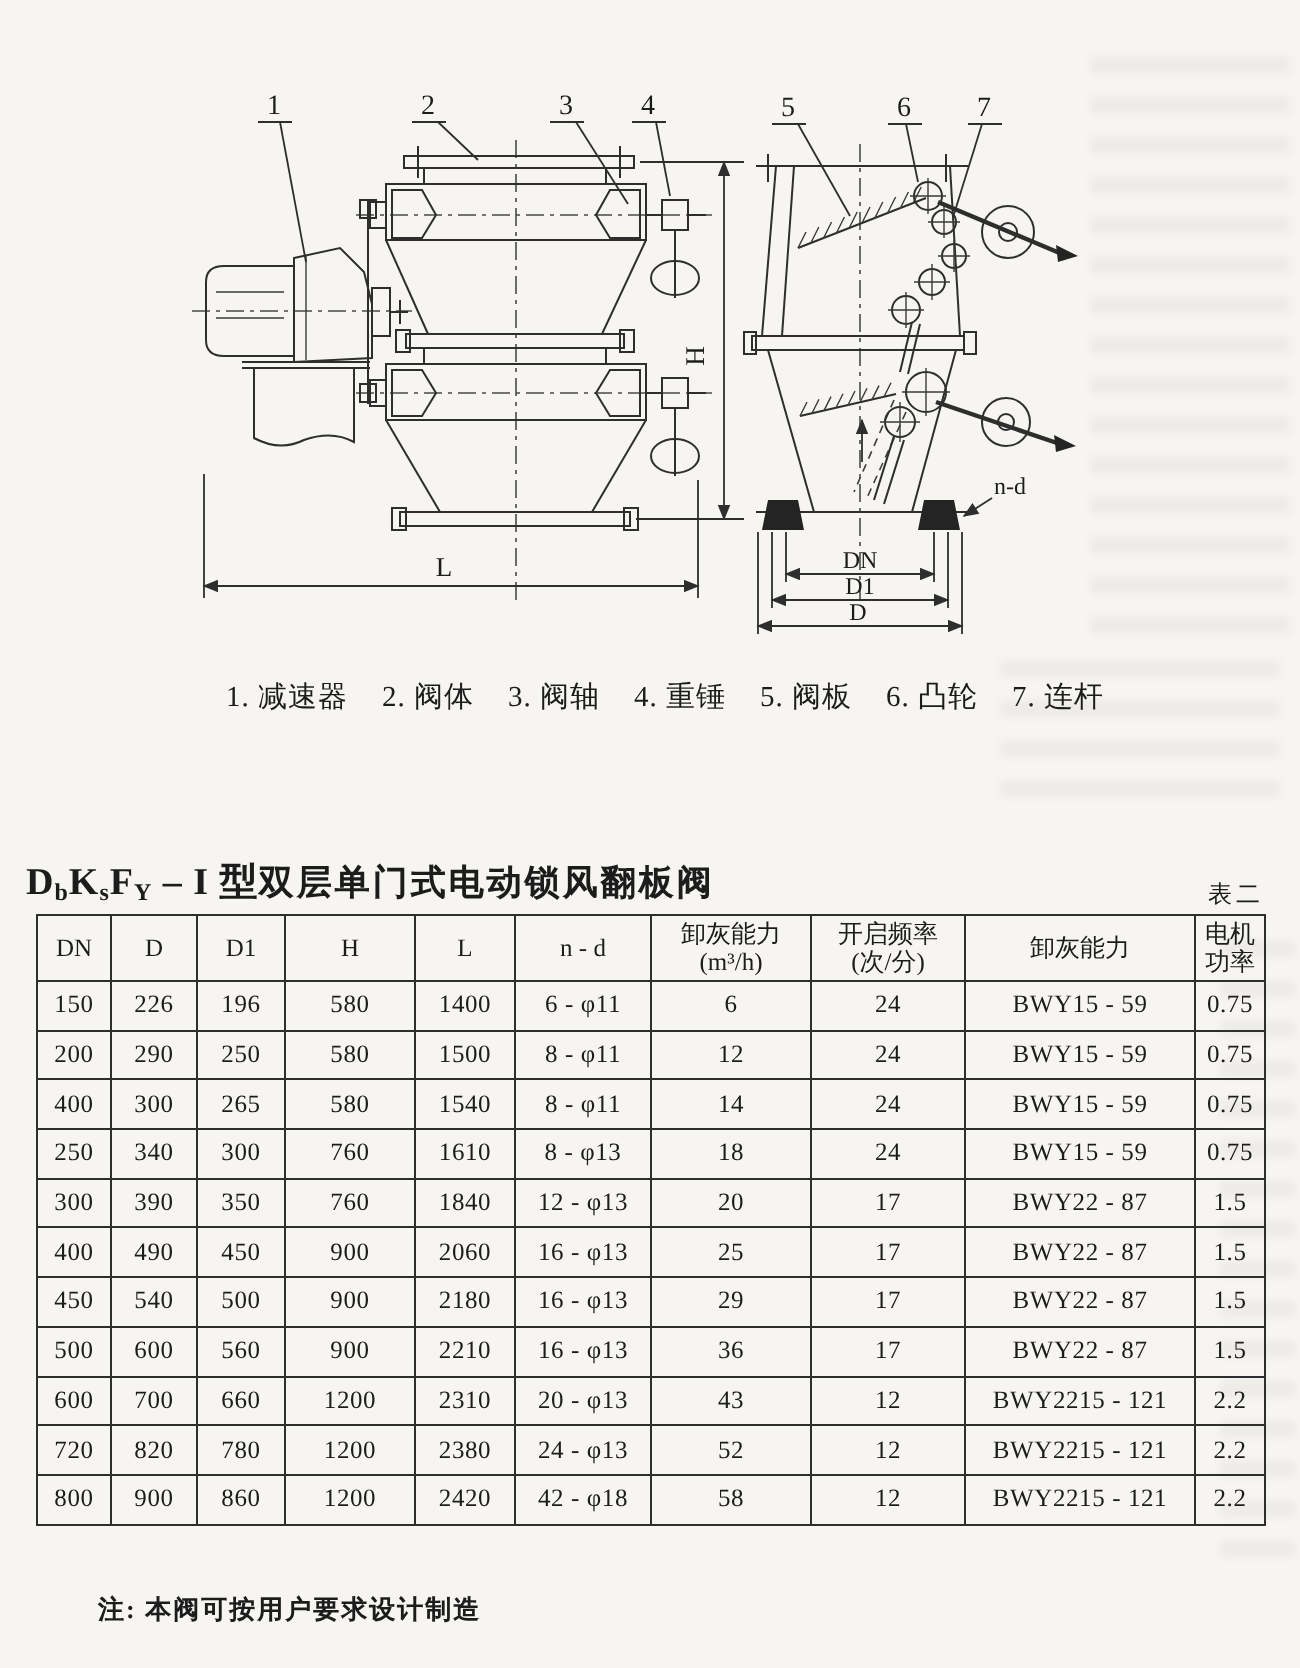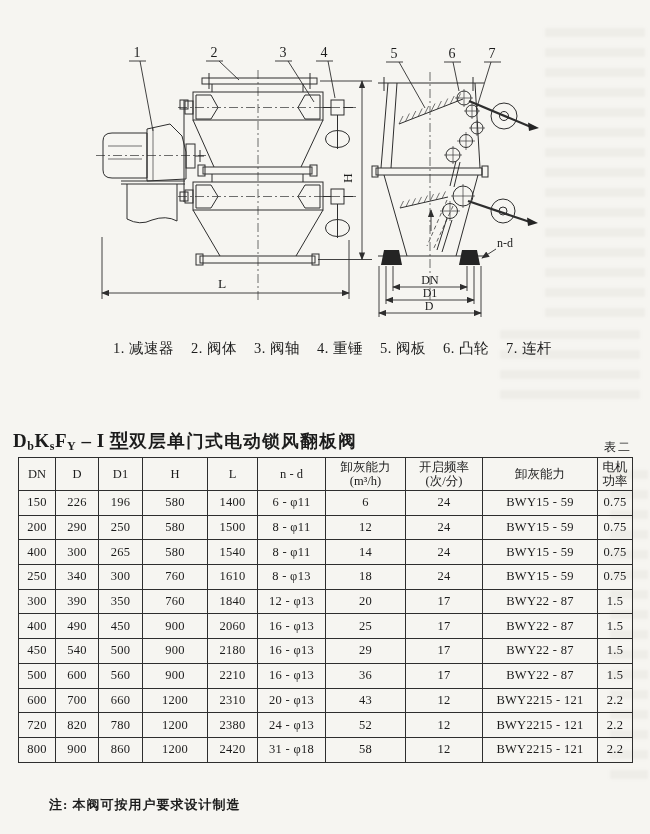--- a/index.html
+++ b/index.html
@@ -440,21 +440,21 @@
           <td>12</td>
           <td>BWY2215 - 121</td>
           <td>2.2</td>
         </tr>
         <tr>
           <td>800</td>
           <td>900</td>
           <td>860</td>
           <td>1200</td>
           <td>2420</td>
-          <td>31 - φ18</td>
+          <td>42 - φ18</td>
           <td>58</td>
           <td>12</td>
           <td>BWY2215 - 121</td>
           <td>2.2</td>
         </tr>
       </tbody>
   </table>
 
   <div class="note">注: 本阀可按用户要求设计制造</div>
 </div>

